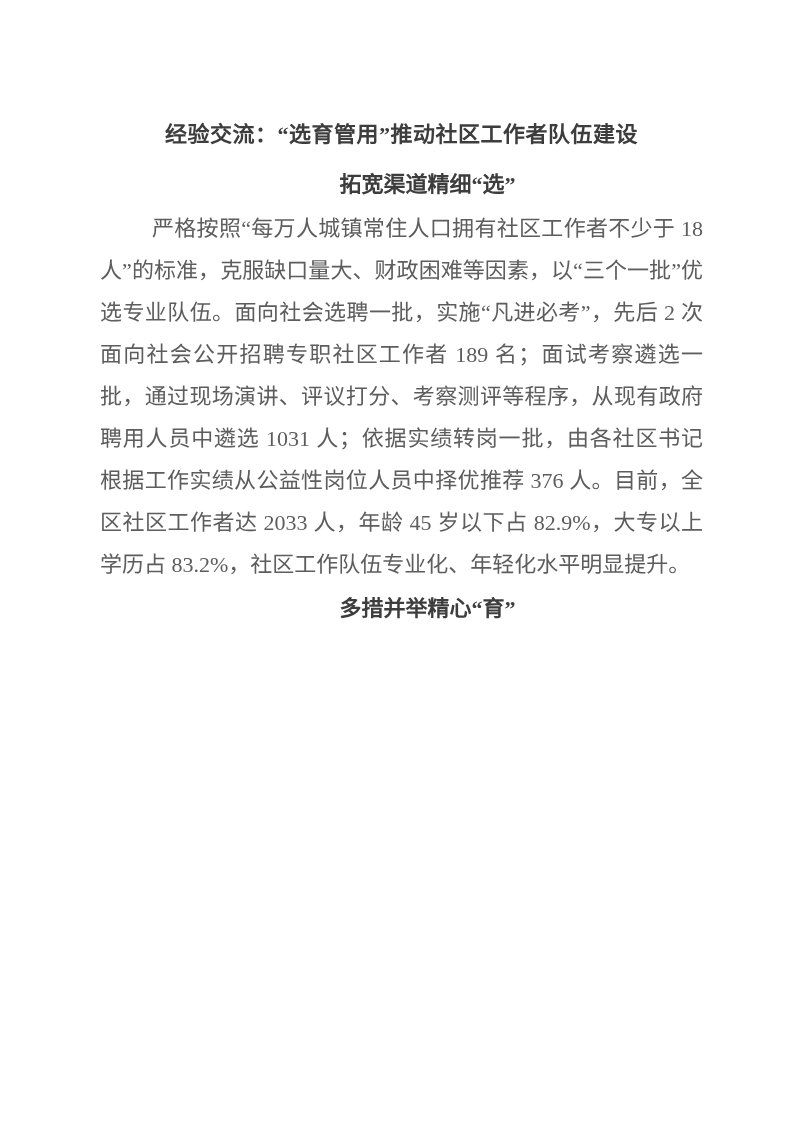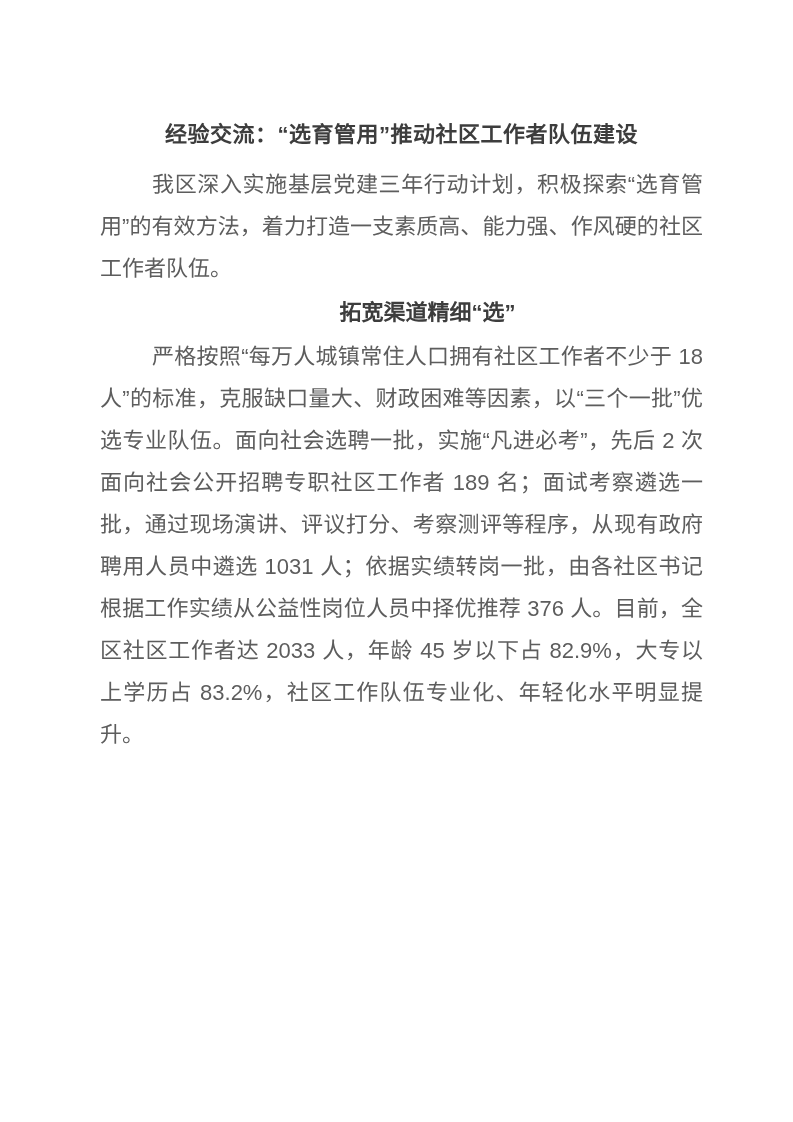--- a/index.html
+++ b/index.html
@@ -8,21 +8,21 @@
     background: #ffffff;
   }
   .page {
     position: relative;
     width: 793px;
     height: 1122px;
     box-sizing: border-box;
     background: #ffffff;
     padding: 114px 90px 40px 100px;
     overflow: hidden;
-    font-family: Liberation Sans, sans-serif;
+    font-family: Liberation Serif, serif;
   }
   .doc-title {
     margin: 0 0 8px 0;
     font-size: 22px;
     line-height: 42px;
     font-weight: bold;
     color: #3d3d3d;
     text-align: center;
     letter-spacing: 0.5px;
   }
@@ -46,21 +46,21 @@
     word-break: break-all;
   }
 </style>
 </head>
 <body>
 
 <div class="page">
 
   <h1 class="doc-title">经验交流：“选育管用”推动社区工作者队伍建设</h1>
 
-  <p class="para">我区深入实施基层党建三年行动计划，积极探索“选育管用”的有效方法，着力打造一支素质高、能力强、作风硬的社区工作者队伍。</p>
 
   <h2 class="section-heading">拓宽渠道精细“选”</h2>
 
   <p class="para">严格按照“每万人城镇常住人口拥有社区工作者不少于 18 人”的标准，克服缺口量大、财政困难等因素，以“三个一批”优选专业队伍。面向社会选聘一批，实施“凡进必考”，先后 2 次面向社会公开招聘专职社区工作者 189 名；面试考察遴选一批，通过现场演讲、评议打分、考察测评等程序，从现有政府聘用人员中遴选 1031 人；依据实绩转岗一批，由各社区书记根据工作实绩从公益性岗位人员中择优推荐 376 人。目前，全区社区工作者达 2033 人，年龄 45 岁以下占 82.9%，大专以上学历占 83.2%，社区工作队伍专业化、年轻化水平明显提升。</p>
 
+  <h2 class="section-heading">多措并举精心“育”</h2>
 
 
 </div>
 
 </body></html>

